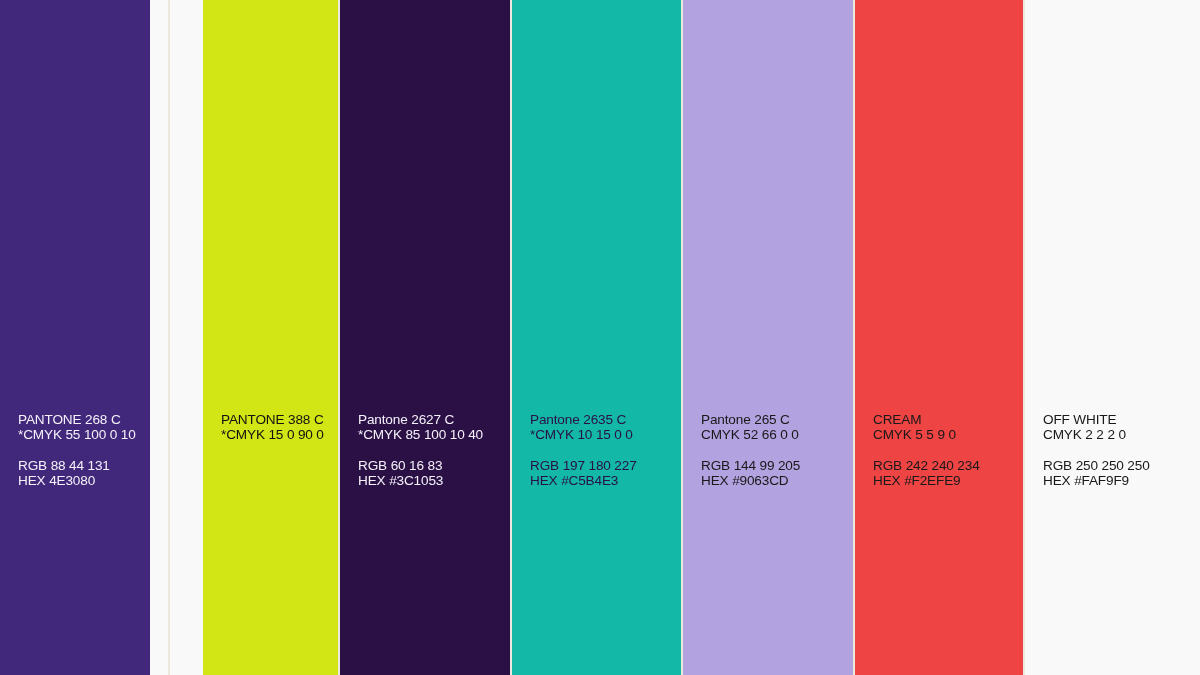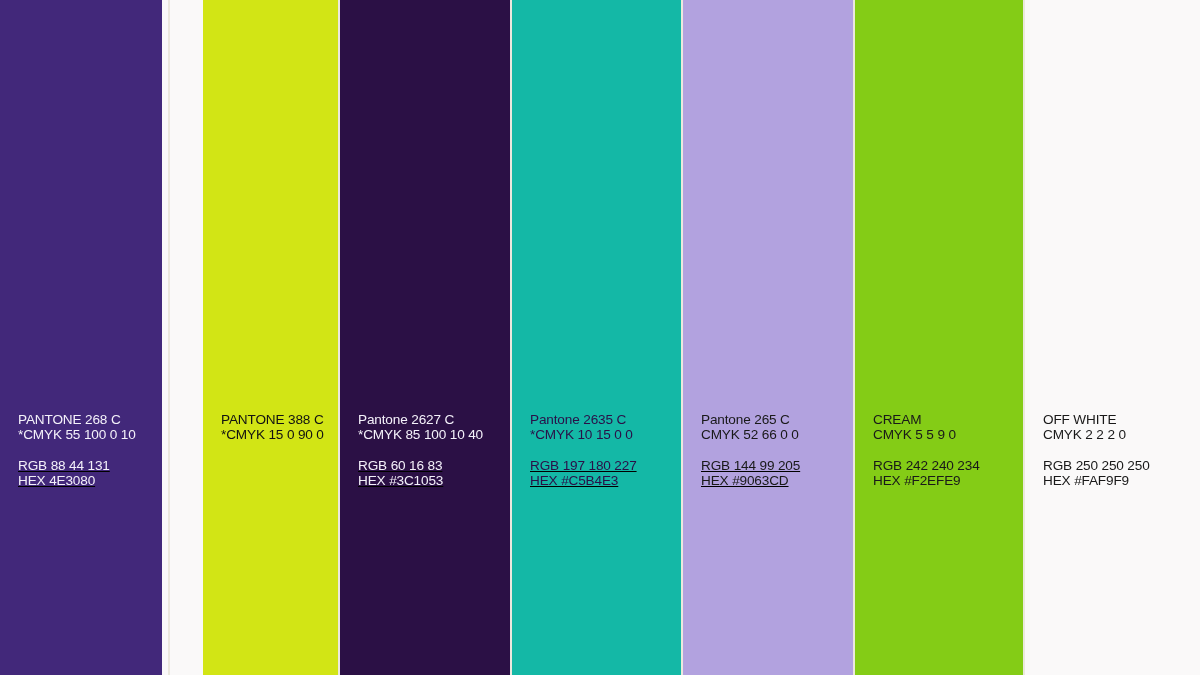--- a/index.html
+++ b/index.html
@@ -36,21 +36,20 @@
     position: absolute;
     left: 18px;
     top: 412px;
     right: 4px;
   }
   .group {
     margin: 0;
   }
   .group.second {
     margin-top: 15px;
-    text-decoration: underline;
   }
   .group.tight {
     margin-top: 15px;
   }
   .line {
     font-size: 13.6px;
     line-height: 15.4px;
     letter-spacing: -0.15px;
     white-space: nowrap;
     font-weight: 400;
@@ -59,21 +58,21 @@
   .txt-white .line  { color: #F4F1FA; }
   .txt-black .line  { color: #121212; }
   .txt-dark  .line  { color: #2A1048; }
   .txt-ink   .line  { color: #191919; }
 </style>
 </head>
 <body>
 
 <div id="palette" style="background: rgb(250, 249, 249);">
 
-  <div class="swatch txt-white" style="left: 0px; width: 162px; background: rgb(66, 40, 122);">
+  <div class="swatch txt-white" style="left: 0px; width: 150px; background: rgb(66, 40, 122);">
     <div class="info">
       <div class="group">
         <div class="line">PANTONE 268 C</div>
         <div class="line">*CMYK 55 100 0 10</div>
       </div>
       <div class="group second">
         <div class="line">RGB 88 44 131</div>
         <div class="line">HEX 4E3080</div>
       </div>
     </div>
@@ -125,21 +124,21 @@
         <div class="line">CMYK 52 66 0 0</div>
       </div>
       <div class="group second">
         <div class="line">RGB 144 99 205</div>
         <div class="line">HEX #9063CD</div>
       </div>
     </div>
   </div>
   <div class="seam" style="left: 853px; background: rgb(235, 232, 222);"></div>
 
-  <div class="swatch txt-ink" style="left: 855px; width: 170px; background: #84cc16;">
+  <div class="swatch txt-ink" style="left: 855px; width: 170px; background: #ef4444;">
     <div class="info">
       <div class="group">
         <div class="line">CREAM</div>
         <div class="line">CMYK 5 5 9 0</div>
       </div>
       <div class="group tight">
         <div class="line">RGB 242 240 234</div>
         <div class="line">HEX #F2EFE9</div>
       </div>
     </div>

